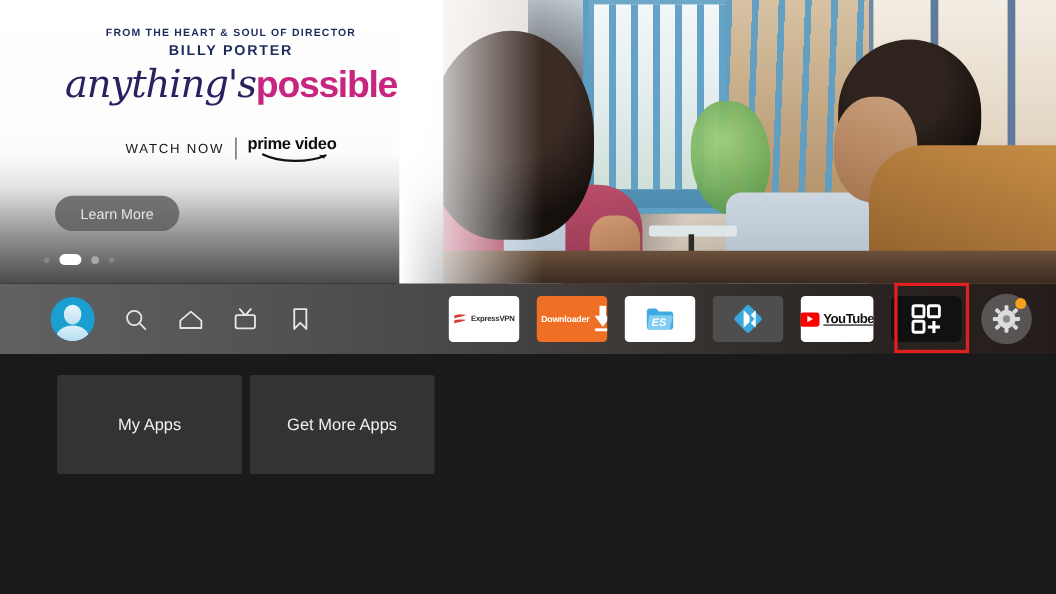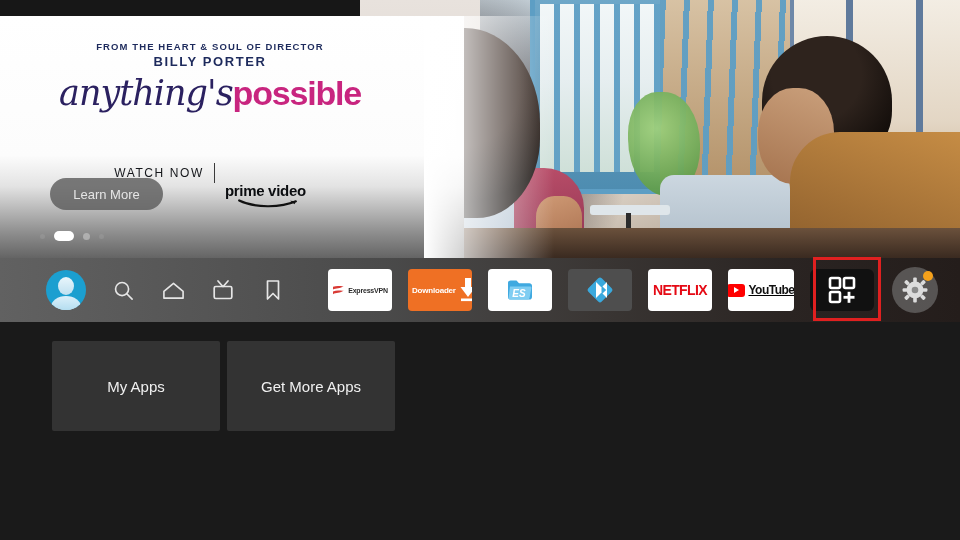--- a/index.html
+++ b/index.html
@@ -60,21 +60,21 @@
 
   .boy-hair { left:402px; top:36px; width:130px; height:130px; border-radius:52% 52% 44% 44%;
               background: radial-gradient(circle at 42% 30%, #2e231d 0 38%, #120d0a 78%); }
   .boy-face { left:398px; top:88px; width:76px; height:96px; border-radius:46%;
               background:linear-gradient(200deg,#caa07c,#a5734e); }
   .boy-body { left:430px; top:132px; width:200px; height:130px; border-radius:50px 0 0 0;
               background:linear-gradient(200deg,#c98f46,#8a5c2b); }
 
   
   .hero-art {
-    position: absolute; left: 0; top: 16px; width: 464px; height: 258px;
+    position: absolute; left: 0; top: 0; width: 403px; height: 258px;
     background: linear-gradient(180deg,#ffffff 0%,#fcfcfc 54%,#e3e3e3 66%,#8e8e8e 84%,#4a4a4a 100%);
   }
   .hero-art:after {
     content:""; position:absolute; right:-90px; top:0; width:130px; height:258px;
     background: linear-gradient(90deg, rgba(255,255,255,1), rgba(255,255,255,0));
   }
   .kicker {
     position:absolute; left:0; top:25px; width:420px; text-align:center;
     font-size:9.5px; letter-spacing:1.1px; font-weight:bold; color:#1d2a5c;
   }
@@ -86,21 +86,21 @@
   .t-any {
     font-family:"DejaVu Serif", serif; font-style:italic; font-size:35px;
     color:#2b2160; letter-spacing:-1px;
   }
   .t-pos {
     font-size:34px; font-weight:bold; color:#c8257f; letter-spacing:-1.2px;
   }
   .watchrow { position:absolute; left:0; top:122px; width:420px; display:flex; justify-content:center; align-items:center; gap:10px;text-align:right; }
   .watchnow { font-size:12px; letter-spacing:1.6px; color:#14161a; }
   .vbar { width:1px; height:20px; background:#3b3b3b; }
-  .pv { position:relative; padding-bottom:7px;margin-top:44px; }
+  .pv { position:relative; padding-bottom:7px; }
   .pv-text { font-size:15px; font-weight:bold; color:#0b0d10; letter-spacing:-.3px; }
   .pv-smile { position:absolute; left:6px; bottom:-1px; width:78px; height:10px; }
 
   .learn-more {
     position:absolute; left:50px; top:178px; width:113px; height:32px; border-radius:16px;
     background:rgba(90,90,90,.80); color:#e5e5e5; font-size:13px;
     display:flex; align-items:center; justify-content:center;
   }
   .dots { position:absolute; left:40px; top:231px; display:flex; align-items:center; gap:9px; }
   .dot { width:5px; height:5px; border-radius:50%; background:#9a9a9a; opacity:.55; }
@@ -296,23 +296,20 @@
 
       <div class="apptile tile-gray">
         <svg class="kodi-logo" viewBox="0 0 30 30">
           <rect x="15" y="1.5" width="19" height="19" rx="2.5" transform="rotate(45 15 1.5)" fill="#3aa9dd"></rect>
           <path d="M11 7 L11 23 L16.5 17.6 L16.5 12.4 Z" fill="#ffffff"></path>
           <path d="M17.5 11.4 L22 7 L22 15.8 Z" fill="#ffffff"></path>
           <path d="M17.5 18.6 L22 23 L22 14.2 Z" fill="#ffffff"></path>
         </svg>
       </div>
 
-      <div class="apptile tile-white">
-        <span class="nf-text">NETFLIX</span>
-      </div>
 
       <div class="apptile tile-white wide">
         <span class="yt-wrap">
           <span class="yt-badge">
               <div></div>
             </span>
           <span class="yt-text">YouTube</span>
         </span>
       </div>
 

